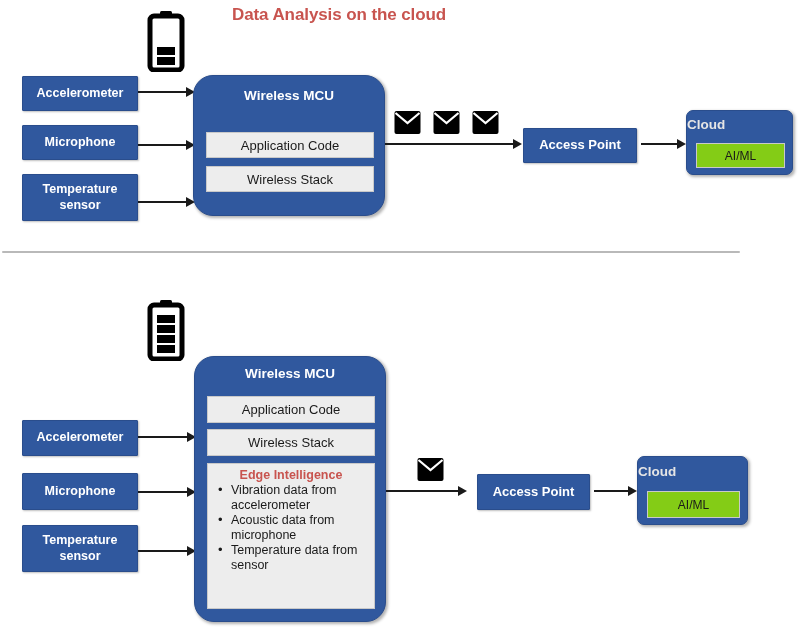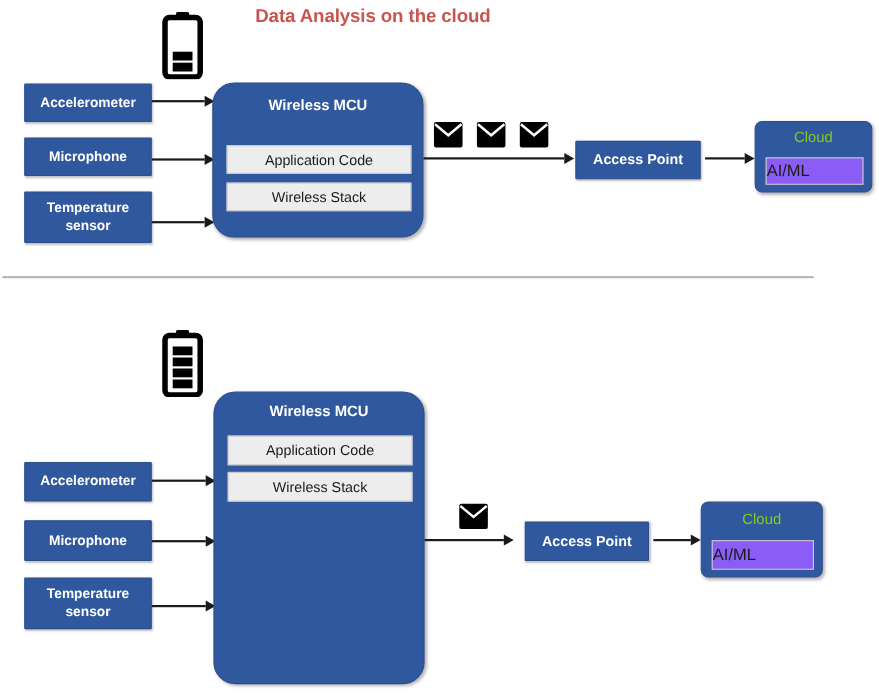--- a/index.html
+++ b/index.html
@@ -122,35 +122,35 @@
     background: #30589E;
     border: 1px solid #2a4d8c;
     border-radius: 7px;
     box-shadow: 1.5px 1.5px 3px rgba(0,0,0,0.3);
     box-sizing: border-box;
     display: flex;
     flex-direction: column;
     align-items: center;
   }
   .cloud-title {
-    color: #84cc16;
-    font-weight: normal;
+    color: #e5e5e5;
+    font-weight: bold;
     font-size: 13.5px;
-    text-align: center;
+    text-align: left;
     width: 100%;
   }
   .cloud-slot {
-    background: #8b5cf6;
+    background: #84cc16;
     border: 1px solid #c9c9c9;
     box-sizing: border-box;
     color: #1a1a1a;
-    font-size: 15px;
+    font-size: 12px;
     display: flex;
     align-items: center;
-    justify-content: flex-start;
+    justify-content: center;
   }
 
   
   .arrow-line {
     background: #1a1a1a;
     height: 2px;
   }
   .arrow-head {
     width: 0; height: 0;
     border-top: 5.5px solid transparent;
@@ -288,20 +288,28 @@
 
   <div class="abs mcu" style="left:194px; top:356px; width:192px; height:266px;">
     <div class="mcu-title" style="margin-top:9px;">Wireless MCU</div>
     <div class="mcu-slot" style="position:absolute; left:12px; top:39px; width:168px; height:27px;">
       <span>Application Code</span>
     </div>
     <div class="mcu-slot" style="position:absolute; left:12px; top:72px; width:168px; height:27px;">
       <span>Wireless Stack</span>
     </div>
 
+    <div class="edge-panel" style="position:absolute; left:12px; top:106px; width:168px; height:146px;">
+      <div class="edge-title">Edge Intelligence</div>
+      <ul class="edge-list">
+        <li>Vibration data from accelerometer</li>
+        <li>Acoustic data from microphone</li>
+        <li>Temperature data from sensor</li>
+      </ul>
+    </div>
   </div>
 
   <div class="abs" style="left:417px; top:457px;">
     <svg class="icon-svg" width="27" height="25" viewBox="0 0 27 25">
       <rect x="0.5" y="1" width="26" height="23" rx="2" fill="#000"></rect>
       <path d="M1.5 3 L13.5 13 L25.5 3" fill="none" stroke="#fff" stroke-width="2.2"></path>
     </svg>
   </div>
 
   <div class="abs" style="left:386px; top:486px; display:flex; align-items:center;">

